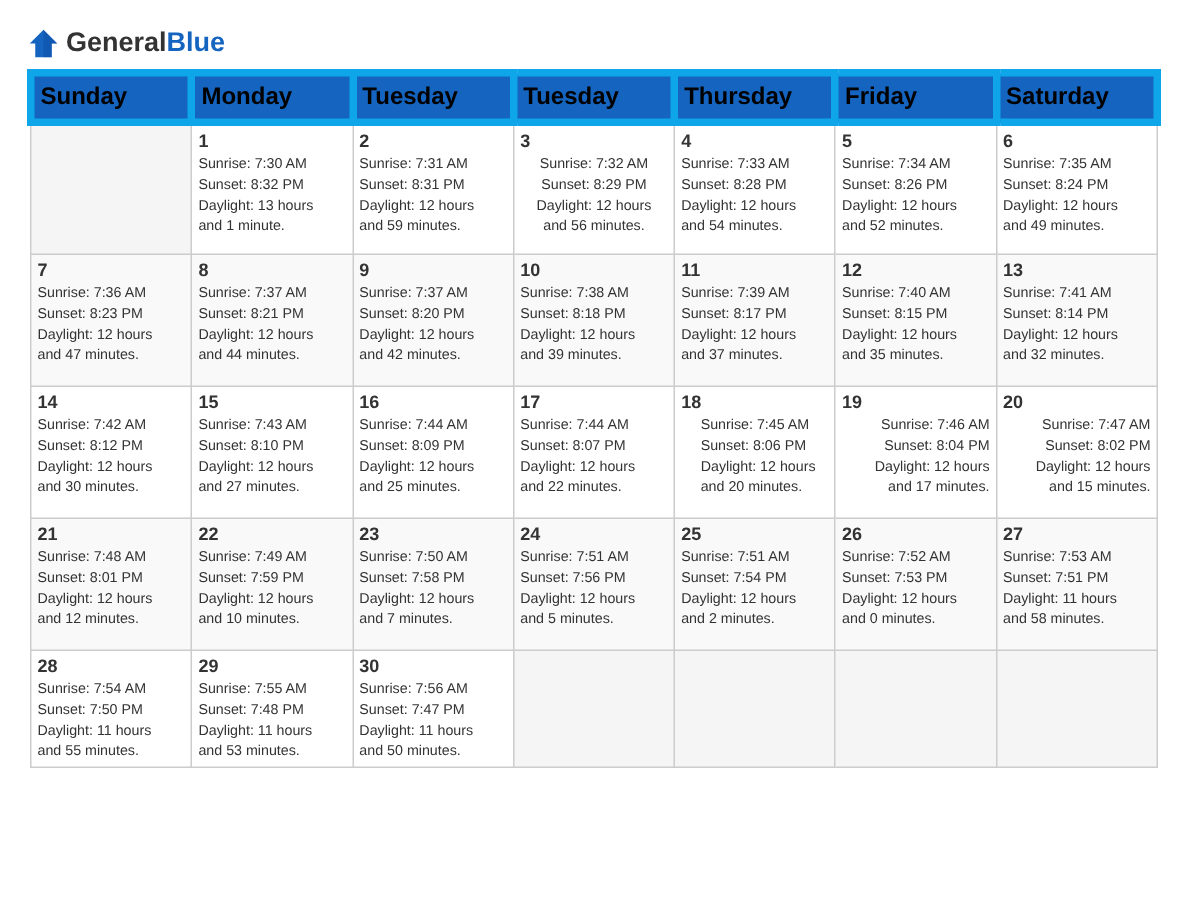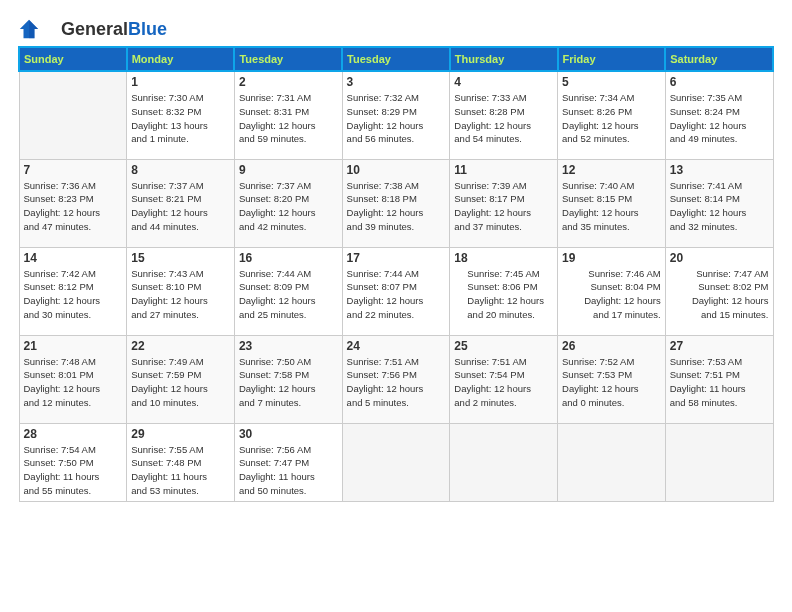--- a/index.html
+++ b/index.html
@@ -17,22 +17,21 @@
       background: #fff;
     }
     .header {
       display: flex;
       justify-content: space-between;
       align-items: flex-start;
       margin-bottom: 6px;
     }
     .logo {
       display: flex;
-      align-items: center;
-      gap: 21px;
+      gap: 4px;
     }
     .logo-text-general {
       font-size: 18px;
       font-weight: bold;
       color: #333;
     }
     .logo-text-blue {
       font-size: 18px;
       font-weight: bold;
       color: #1565c0;
@@ -54,26 +53,26 @@
       font-size: 13px;
       color: #555;
     }
     .calendar {
       width: 100%;
       border-collapse: collapse;
       table-layout: fixed;
     }
     .calendar th {
       background: #1565c0;
-      color: #bef264;
-      font-size: 11px;
+      color: #000000;
+      font-size: 16px;
       font-weight: bold;
       padding: 5px 4px;
       text-align: left;
-      border: 2px solid #0ea5e9;
+      border: 5px solid #0ea5e9;
     }
     .calendar td {
       border: 1px solid #ccc;
       vertical-align: top;
       padding: 3px 4px;
       height: 88px;
       background: #fff;
     }
     .calendar tr:nth-child(odd) td {
       background: #fff;
@@ -141,21 +140,21 @@
           </td>
           <td>
             <div class="day-number">2</div>
             <div class="day-info" style="white-space: pre-line;">Sunrise: 7:31 AM
 Sunset: 8:31 PM
 Daylight: 12 hours
 and 59 minutes.</div>
           </td>
           <td>
             <div class="day-number">3</div>
-            <div class="day-info" style="white-space: pre-line;">Sunrise: 7:32 AM
+            <div class="day-info" style="white-space: pre-line; text-align: center;">Sunrise: 7:32 AM
 Sunset: 8:29 PM
 Daylight: 12 hours
 and 56 minutes.</div>
           </td>
           <td>
             <div class="day-number">4</div>
             <div class="day-info" style="white-space: pre-line;">Sunrise: 7:33 AM
 Sunset: 8:28 PM
 Daylight: 12 hours
 and 54 minutes.</div>

